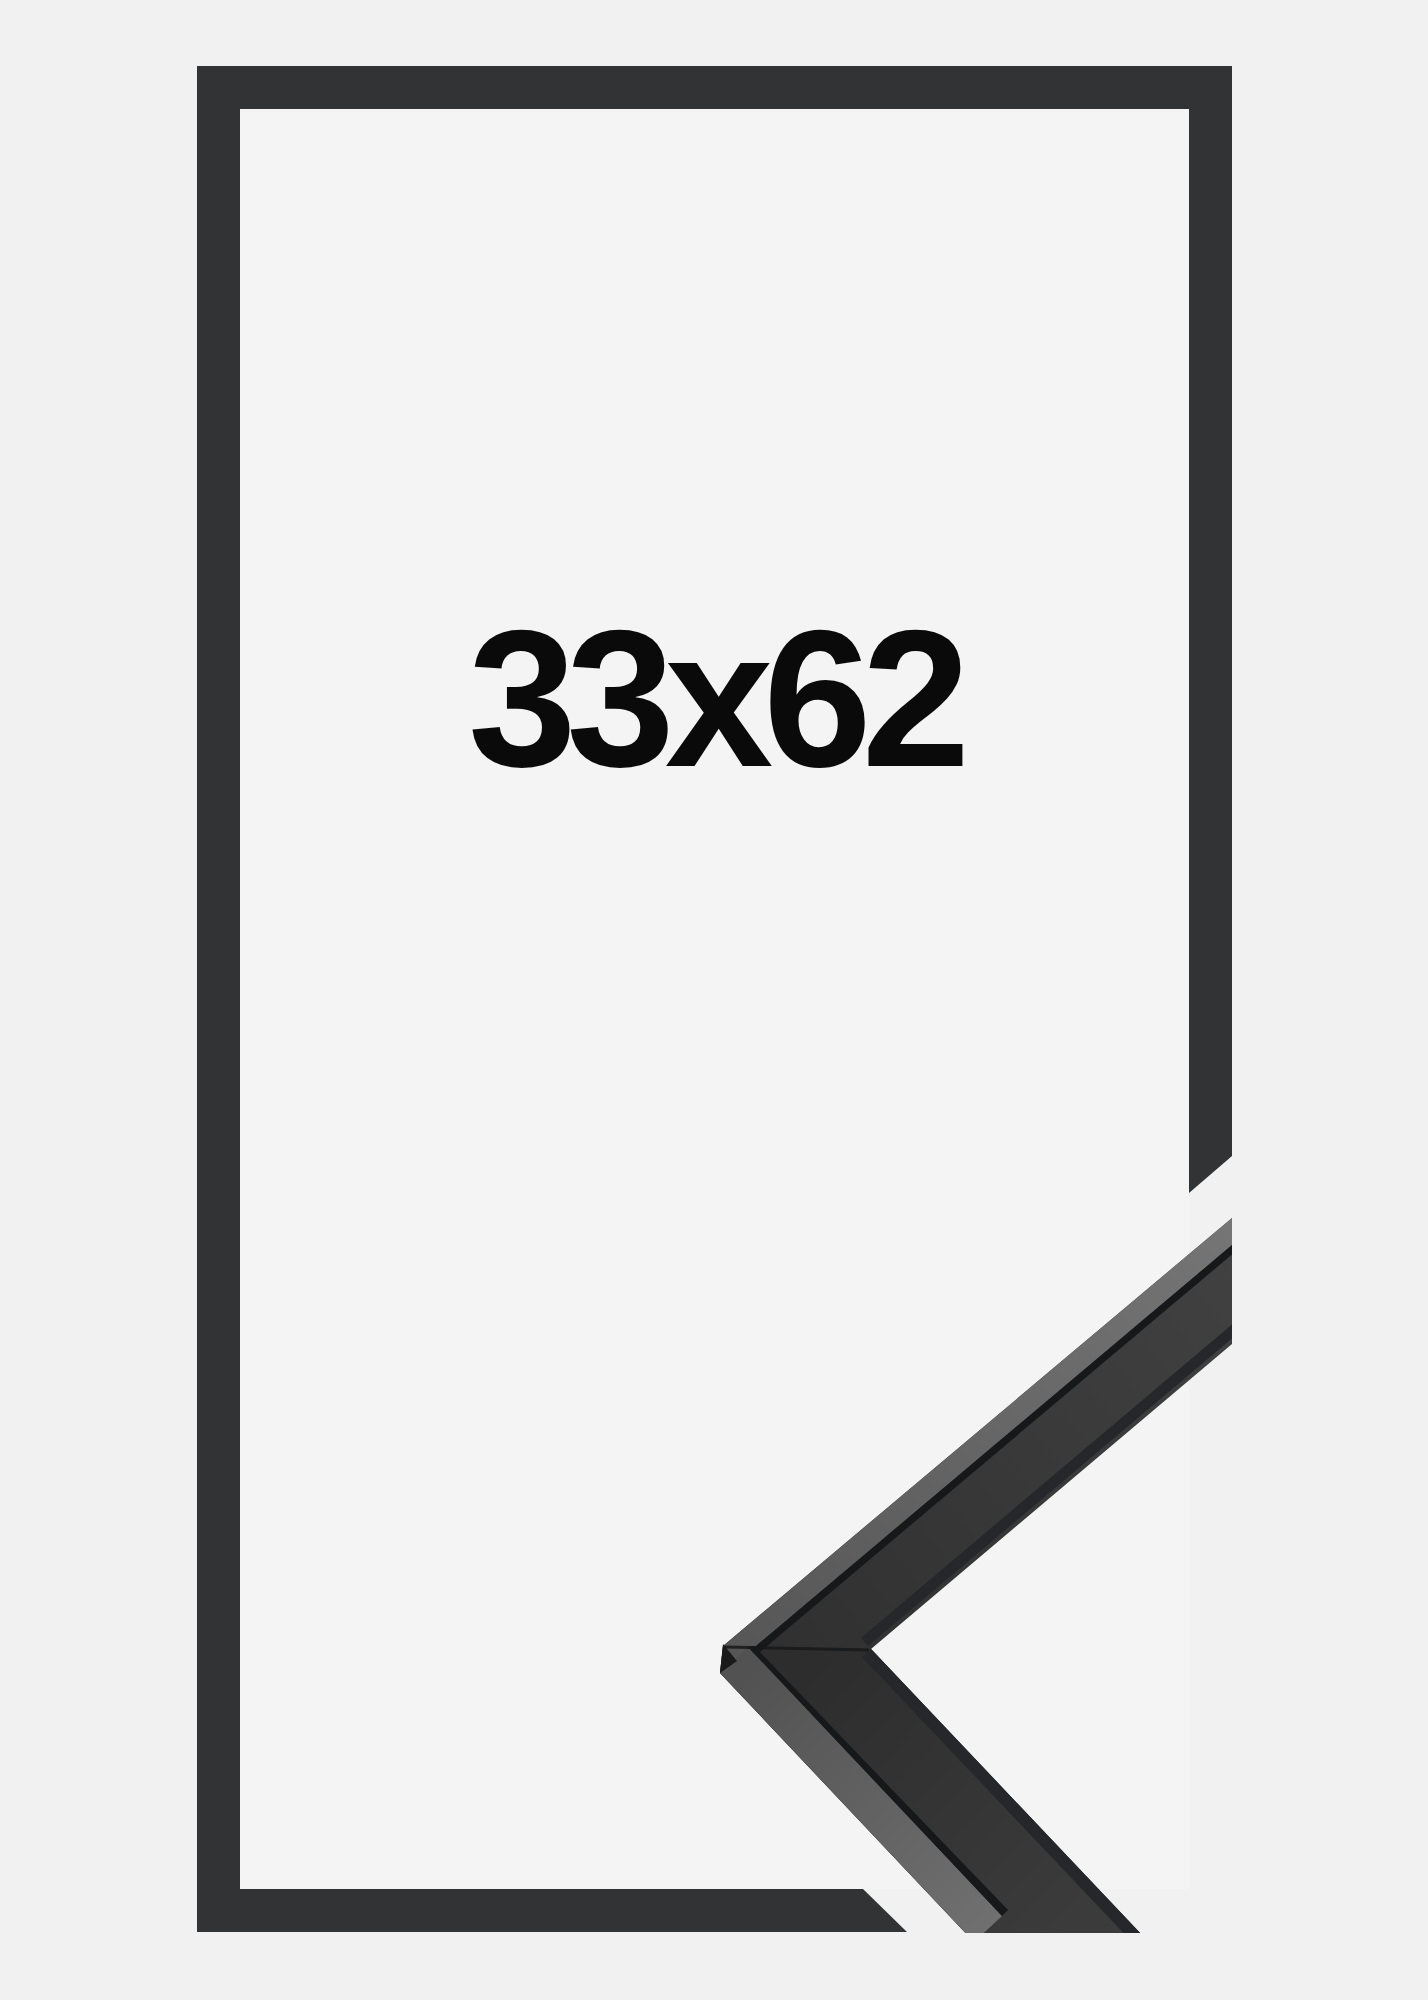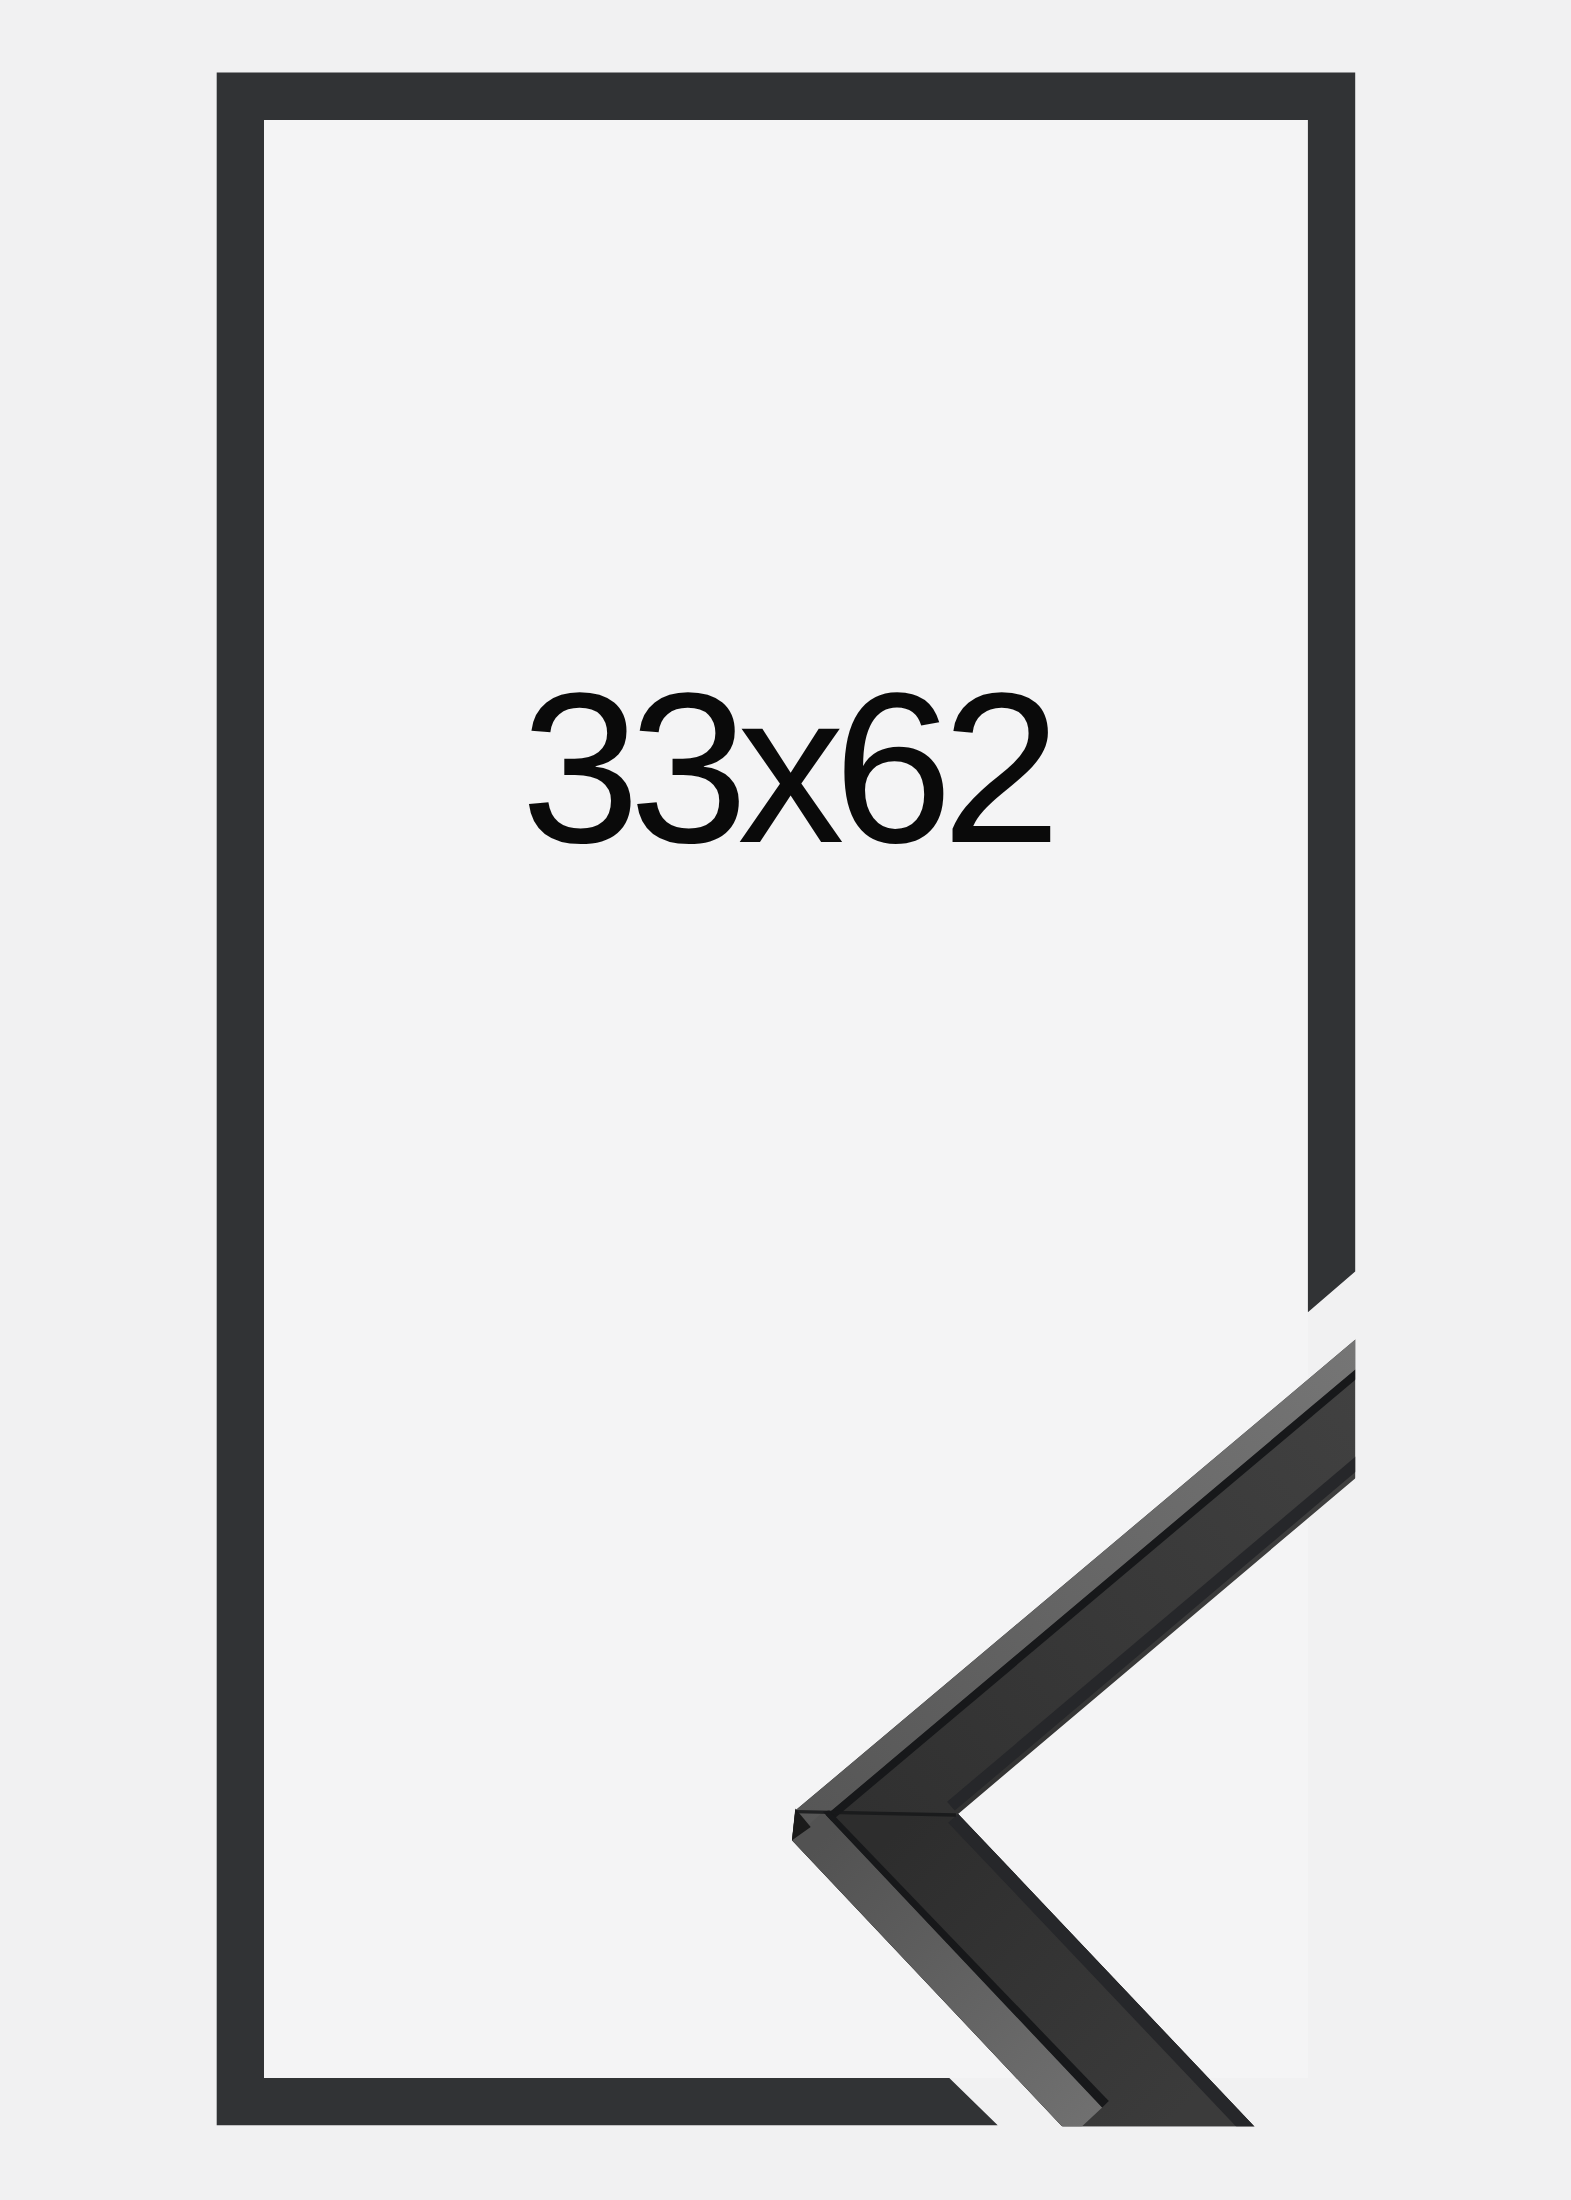--- a/index.html
+++ b/index.html
@@ -26,21 +26,21 @@
   .size-label {
     position: absolute;
     left: 0;
     top: 558px;
     width: 1428px;
     height: 280px;
     display: flex;
     align-items: center;
     justify-content: center;
     font-size: 195px;
-    font-weight: 400;
+    font-weight: 700;
     letter-spacing: -10px;
     color: #0a0a0a;
     white-space: nowrap;
     user-select: none;
   }
 </style>
 </head>
 <body>
 
 <div class="canvas">

